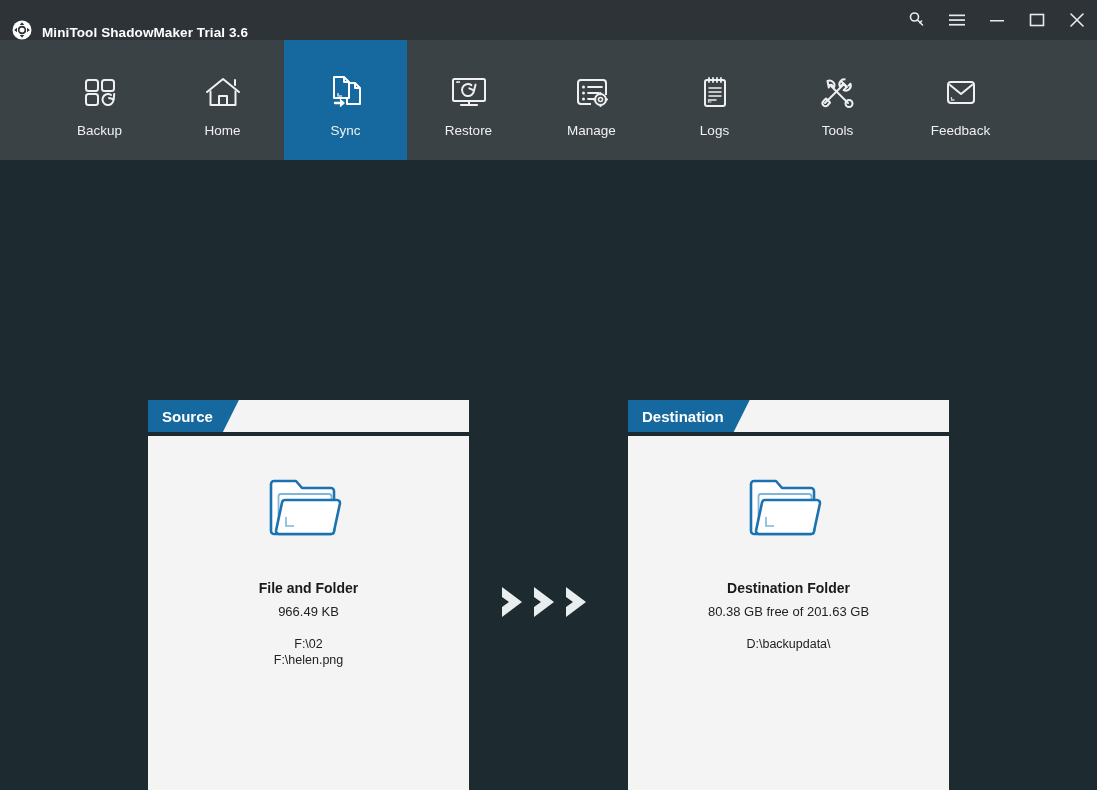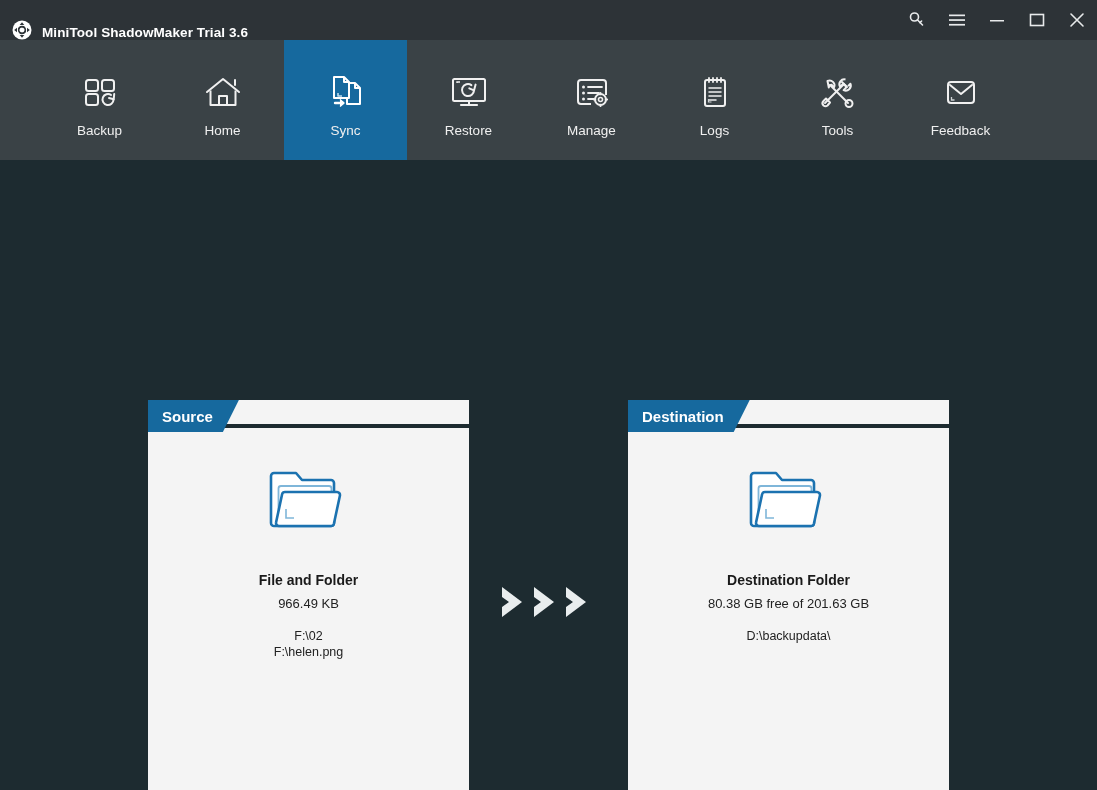--- a/index.html
+++ b/index.html
@@ -64,21 +64,21 @@
 
   .panel {
     position: absolute;
     width: 321px;
     top: 240px;
   }
   .panel.source { left: 148px; }
   .panel.dest   { left: 628px; }
 
   .panel-head {
-    height: 24px; position: relative;
+    height: 32px; position: relative;
     background: #f4f4f4;
   }
   .panel-tab {
     position: absolute; left: 0; top: 0;
     height: 32px; background: #16699e;
     color: #ffffff; font-size: 15px; font-weight: bold;
     display: flex; align-items: center;
     padding-left: 14px; padding-right: 26px;
     clip-path: polygon(0 0, 100% 0, calc(100% - 16px) 100%, 0 100%);
   }

